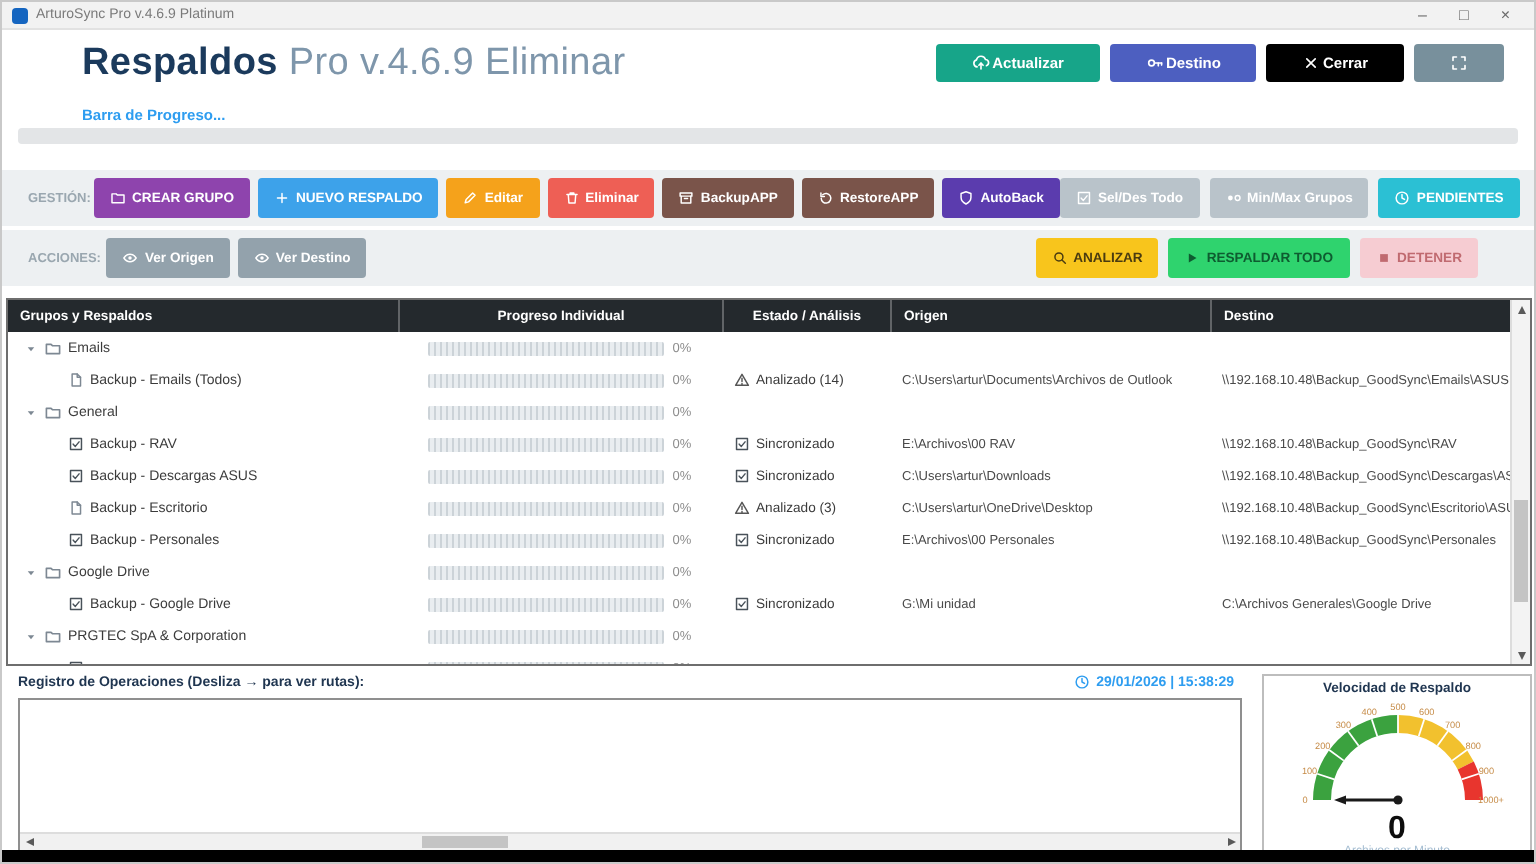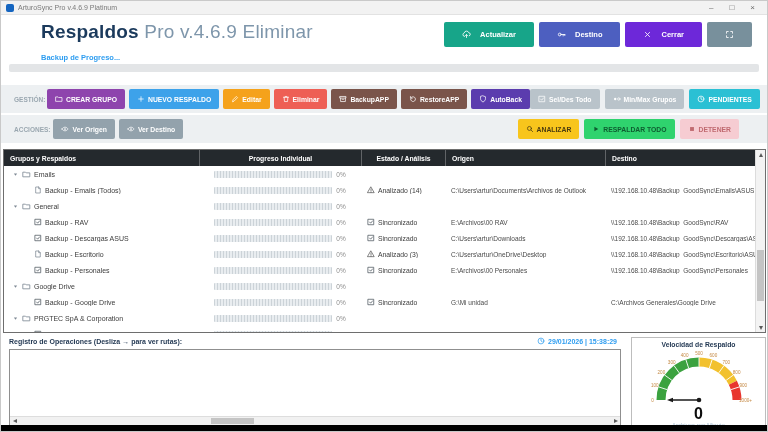--- a/index.html
+++ b/index.html
@@ -13,21 +13,21 @@
   .app-icon{width:8px;height:8px;background:#1565c0;border-radius:2px;margin:0 4px 0 5px;}
   .ttext{font-size:7px;color:#7a7a7a;}
   .win-controls{margin-left:auto;display:flex;gap:16px;padding-right:12px;color:#6a6a6a;font-size:8px;line-height:13px;}
   .win-controls span{cursor:default;}
 
   
   .header-title{position:absolute;top:20px;left:40px;font-size:19px;letter-spacing:.2px;}
   .header-title .tb{font-weight:700;color:#1b3a5c;}
   .header-title .tr{font-weight:400;color:#7e96ab;}
   .header-actions{position:absolute;top:21px;right:15px;display:flex;gap:5px;}
-  .hbtn{height:25px;border-radius:2px;display:inline-flex;align-items:center;gap:9px;
+  .hbtn{height:19px;border-radius:2px;display:inline-flex;align-items:center;gap:1px;
         padding:0 18px;font-size:7.5px;font-weight:700;color:#fff;cursor:default;}
   .progress-label{position:absolute;top:52px;left:40px;font-size:7.5px;font-weight:700;color:#2e9df0;}
   .top-progress{position:absolute;top:63px;left:8px;right:8px;height:8px;background:#e3e5e7;border-radius:2px;}
 
   
   .band{position:absolute;left:0;right:0;height:28px;background:#edf0f2;display:flex;align-items:center;}
   .band1{top:84px;} .band2{top:114px;}
   .band-label{margin-left:13px;font-size:6.5px;font-weight:700;color:#9aa7b0;min-width:30px;}
   .btn-group{display:flex;gap:4px;margin-left:3px;}
   .band-right{margin-left:auto;display:flex;gap:5px;}
@@ -119,37 +119,37 @@
         <span class="ic ">
           <svg viewBox="0 0 12 12" width="9" height="9" fill="none" stroke="currentColor" stroke-width="1.1" stroke-linecap="round" stroke-linejoin="round">
             <circle cx="3.7" cy="6" r="1.9"></circle>
             <path d="M5.6 6h4.8"></path>
             <path d="M8.2 6v1.9"></path>
             <path d="M10.4 6v1.4"></path>
           </svg>
         </span>
         <span>Destino</span>
       </div>
-      <div class="hbtn" style="background: #6d28d9; color: rgb(255, 255, 255);">
+      <div class="hbtn" style="background: #000000; color: rgb(255, 255, 255);">
         <span class="ic ">
           <svg viewBox="0 0 12 12" width="9" height="9" fill="none" stroke="currentColor" stroke-width="1.1" stroke-linecap="round" stroke-linejoin="round">
             <path d="M3.2 3.2l5.6 5.6M8.8 3.2 3.2 8.8"></path>
           </svg>
         </span>
         <span>Cerrar</span>
       </div>
       <div class="hbtn" style="background: rgb(120, 144, 156); color: rgb(255, 255, 255);">
         <span class="ic ">
           <svg viewBox="0 0 12 12" width="9" height="9" fill="none" stroke="currentColor" stroke-width="1.1" stroke-linecap="round" stroke-linejoin="round">
             <path d="M2 4.3V2h2.3M7.7 2H10v2.3M10 7.7V10H7.7M4.3 10H2V7.7"></path>
           </svg>
         </span>
       </div>
     </div>
-  <div class="progress-label">Backup de Progreso...</div>
+  <div class="progress-label">Barra de Progreso...</div>
   <div class="top-progress"></div>
 
   <div class="band band1">
     <span class="band-label">GESTIÓN:</span>
     <div class="btn-group" id="gestion-left">
         <div class="tbtn" style="background: rgb(142, 68, 173); color: rgb(255, 255, 255);">
           <span class="ic ">
             <svg viewBox="0 0 12 12" width="8" height="8" fill="none" stroke="currentColor" stroke-width="1.1" stroke-linecap="round" stroke-linejoin="round">
               <path d="M1.5 2.9h3.1l.9.9h5v5.7h-9z"></path>
             </svg>

